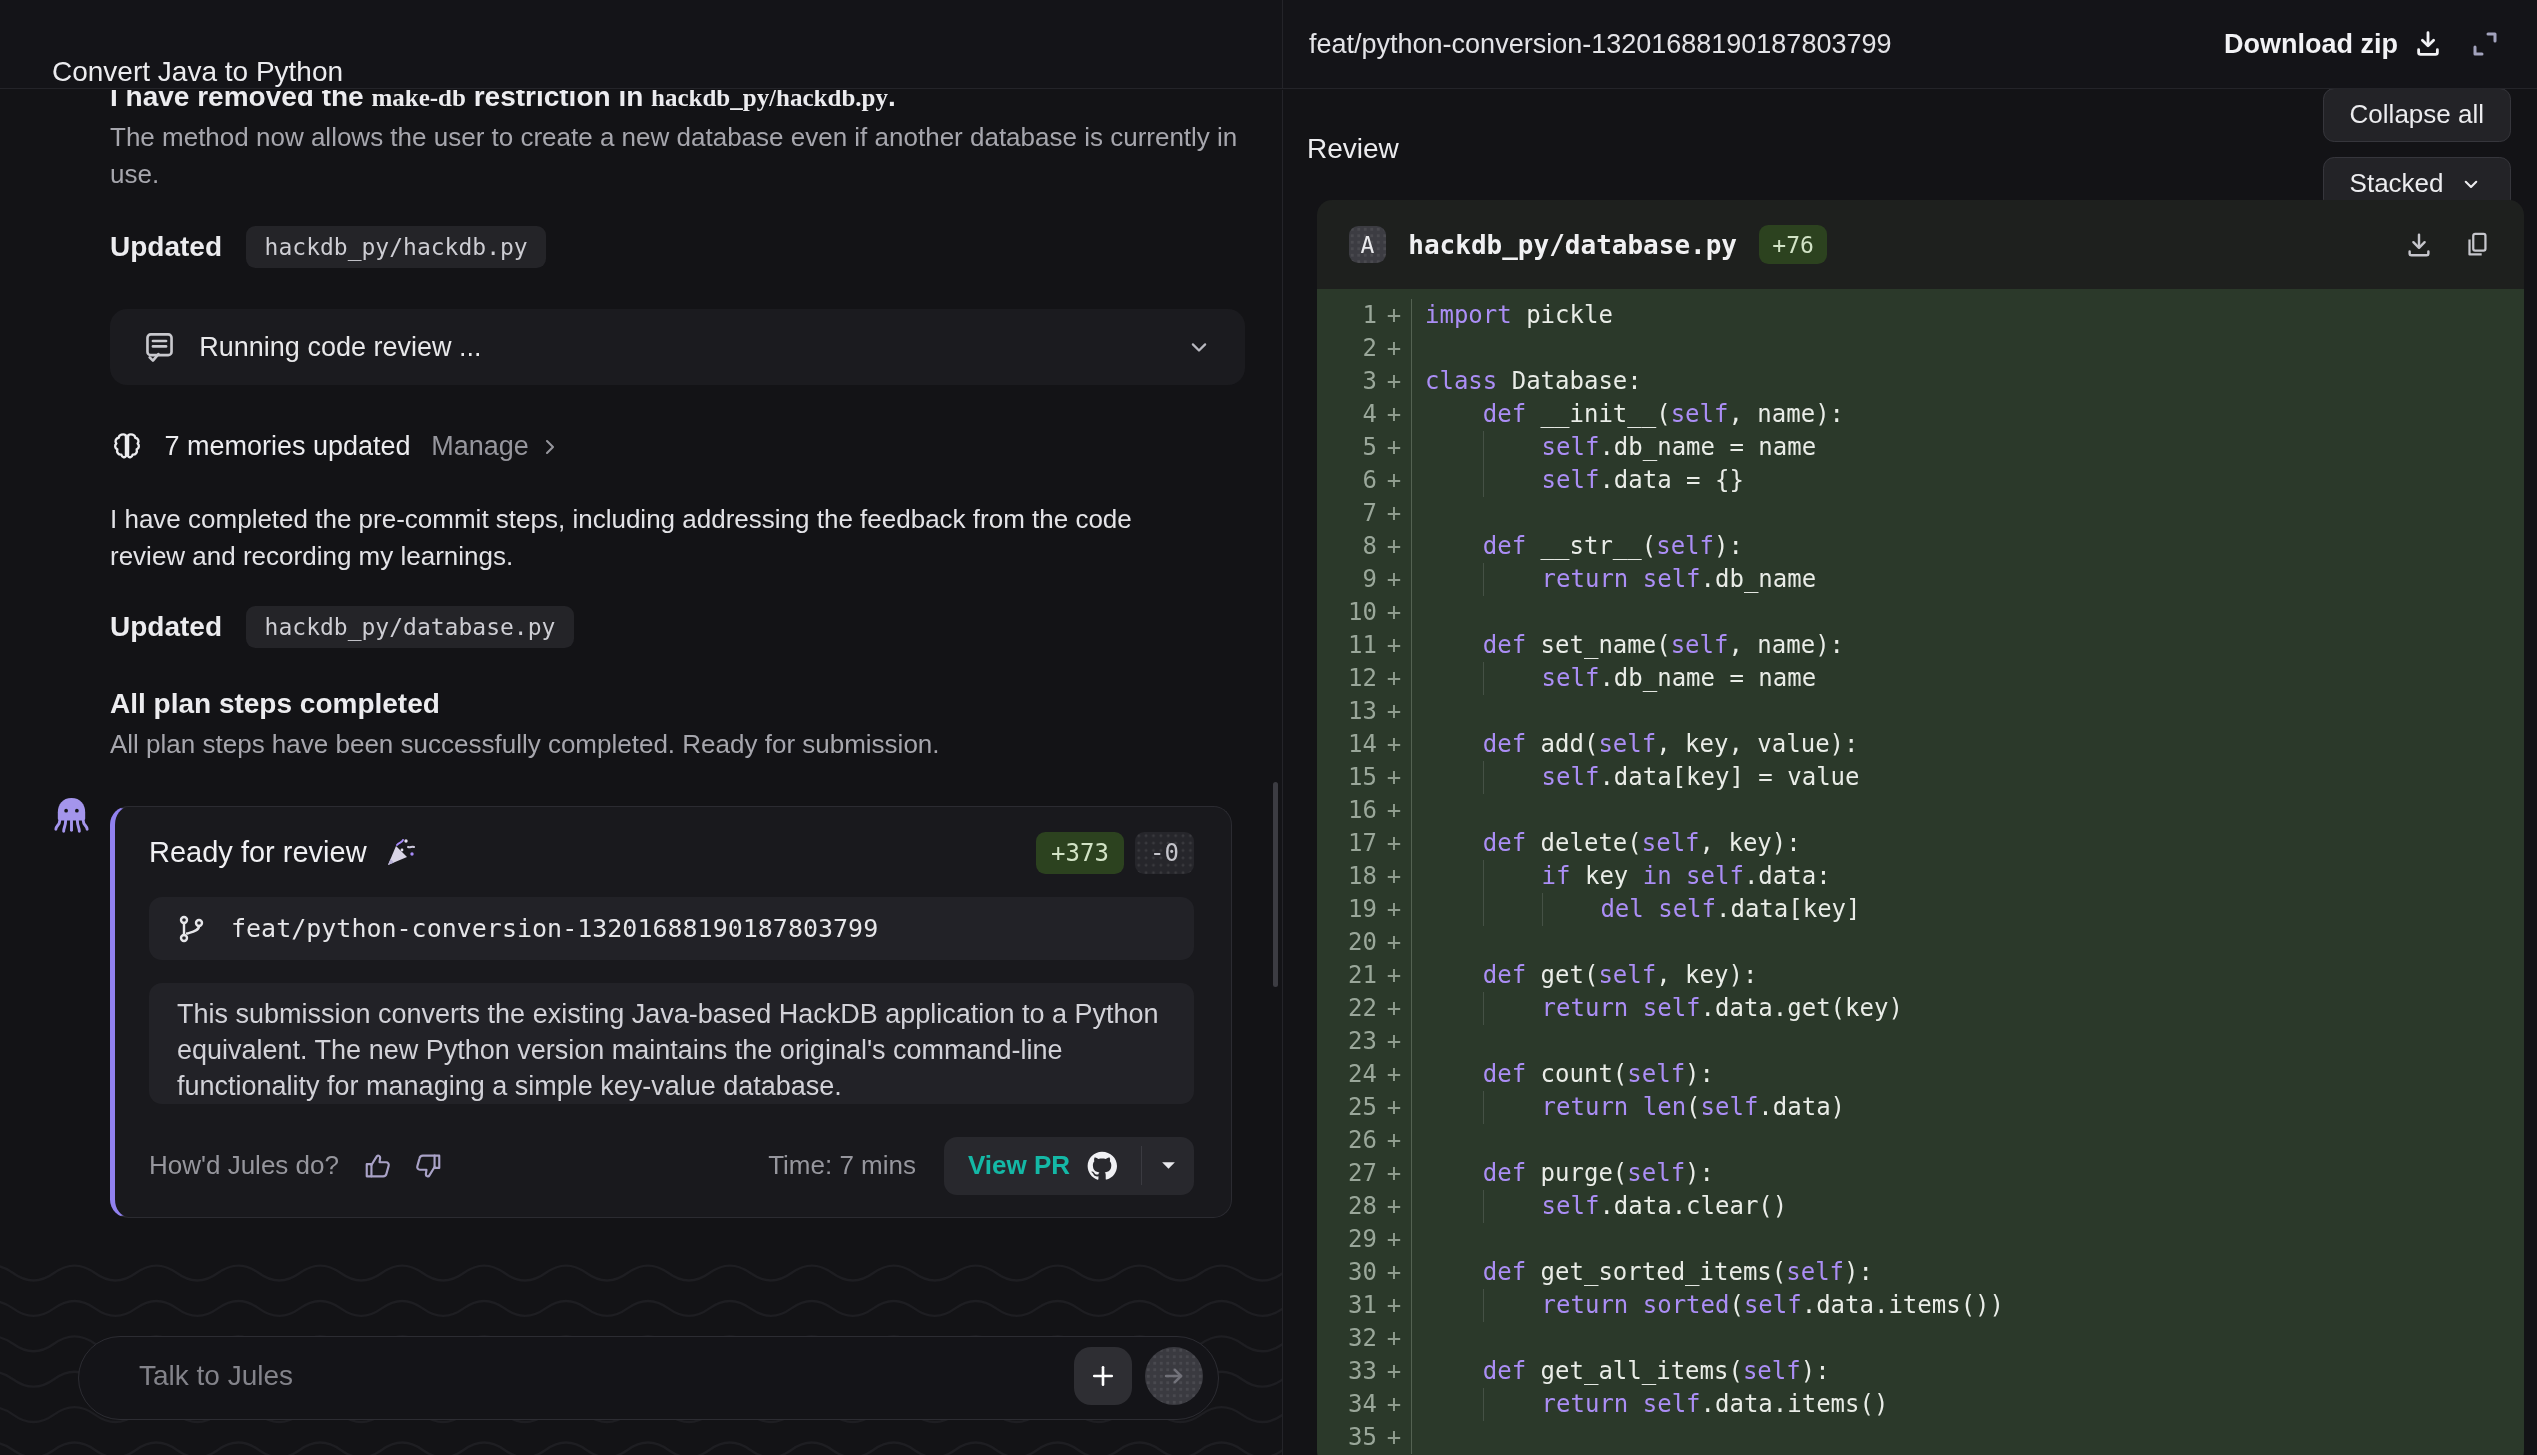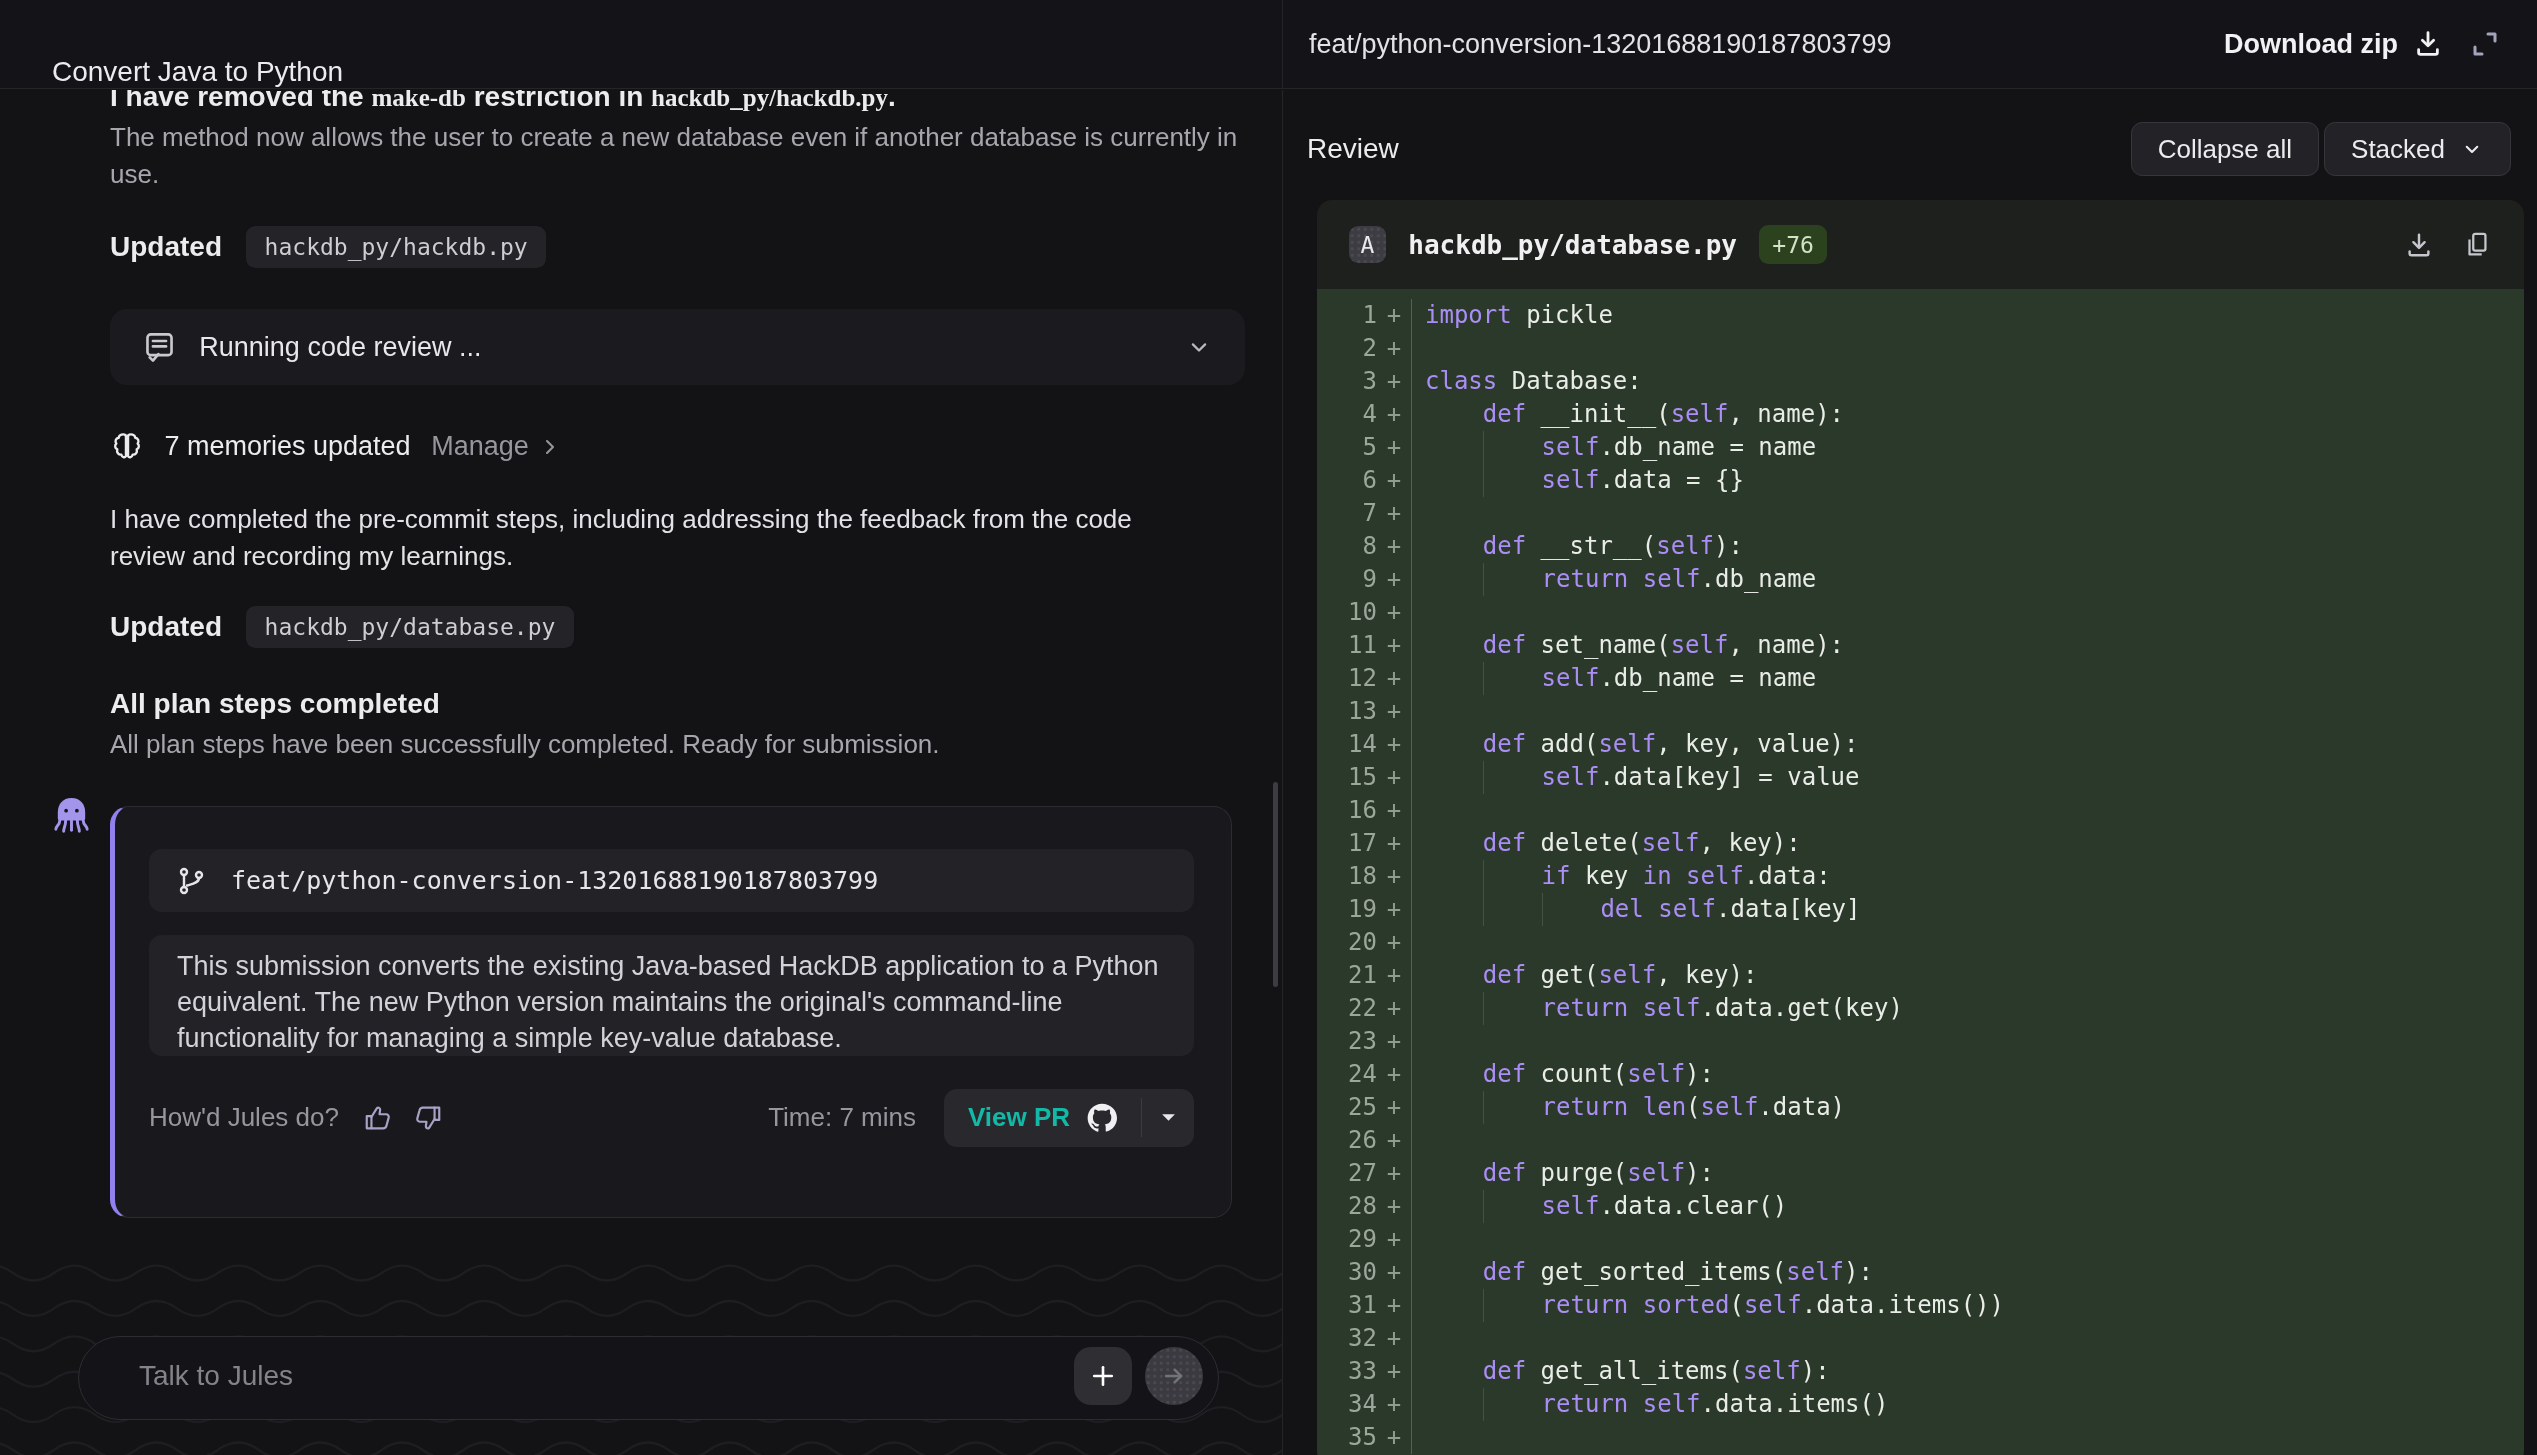--- a/index.html
+++ b/index.html
@@ -86,21 +86,21 @@
               background-size:6.5px 6.5px; }
   .jules-logo { position:absolute; left:50px; top:706px; z-index:3; }
   .chat-scrollbar { position:absolute; left:1273px; top:692px; width:4.7px; height:205px;
                     background:#3c3c42; border-radius:2.8px; z-index:4; cursor:pointer; }
 
   
   .review-panel { position:absolute; top:90px; left:1282px; right:0; bottom:0;
                   border-left:0.9px solid #242429; background:#131316; }
   .rp-head { margin-top:32px; height:54px; display:flex; align-items:center; padding:0 26px 0 24px; }
   .rp-heading { font-size:28px; color:#ececef; }
-  .rp-btns { margin-left:auto; display:flex; gap:5px; }
+  .rp-btns { margin-left:auto; display:flex; gap:15px;flex-direction:column; }
   .btn { background:#232327; border:0.9px solid #36363c; border-radius:11.2px; height:54px;
          padding:0 26px; font-size:26px; color:#ececef; display:flex; align-items:center;
          gap:15px; cursor:pointer; }
 
   .file-card { position:absolute; left:34px; right:13px; top:110px; bottom:-11.2px;
                border-radius:15px; overflow:hidden; display:flex; flex-direction:column; }
   .file-head { height:89px; background:#1e201e; display:flex; align-items:center;
                padding:0 32px; gap:22.3px; flex:none; }
   .status-badge { width:37px; height:37px; background:#3c3c42; border-radius:9.3px;
                   font-family:"DejaVu Sans Mono", monospace; font-size:23px; color:#e9e9ec;
@@ -215,20 +215,40 @@
 
     <div class="updated-row" style="margin-top:28px;">
       <span class="updated-label">Updated</span>
       <span class="chip">hackdb_py/database.py</span>
     </div>
 
     <div class="plan-title">All plan steps completed</div>
     <div class="msg gray plan-sub">All plan steps have been successfully completed. Ready for submission.</div>
 
     <div class="review-card">
+      <div class="rc-title-row">
+        <div class="rc-title">
+          <span>Ready for review</span>
+          <span>
+            <svg width="32" height="32" viewBox="0 0 32 32">
+              <path d="M4 28L12 9l11 11z" fill="#d9d5e6"></path>
+              <path d="M4 28l6-2.5L6.5 22z" fill="#b9b2d8"></path>
+              <path d="M13 8c2-3 5-2 6-5" stroke="#a78bfa" stroke-width="2" fill="none" stroke-linecap="round"></path>
+              <path d="M24 10c2 1 4-1 6 0" stroke="#cfcadf" stroke-width="2" fill="none" stroke-linecap="round"></path>
+              <circle cx="22" cy="4" r="1.7" fill="#e4e0f0"></circle>
+              <circle cx="28" cy="17" r="1.7" fill="#a78bfa"></circle>
+              <circle cx="18" cy="13" r="1.4" fill="#e4e0f0"></circle>
+            </svg>
+          </span>
+        </div>
+        <div class="rc-badges">
+          <span class="badge badge-add">+373</span>
+          <span class="badge badge-del">-0</span>
+        </div>
+      </div>
 
       <div class="rc-branch">
         <span>
           <svg width="32" height="32" viewBox="0 0 32 32" fill="none" stroke="#e6e6e9" stroke-width="2.4" stroke-linecap="round" stroke-linejoin="round">
             <circle cx="9" cy="7" r="3"></circle>
               <circle cx="9" cy="25" r="3"></circle>
               <circle cx="24" cy="10" r="3"></circle>
             <path d="M9 10v12"></path>
               <path d="M24 13c0 5-7 6-12 7.5"></path>
           </svg>

